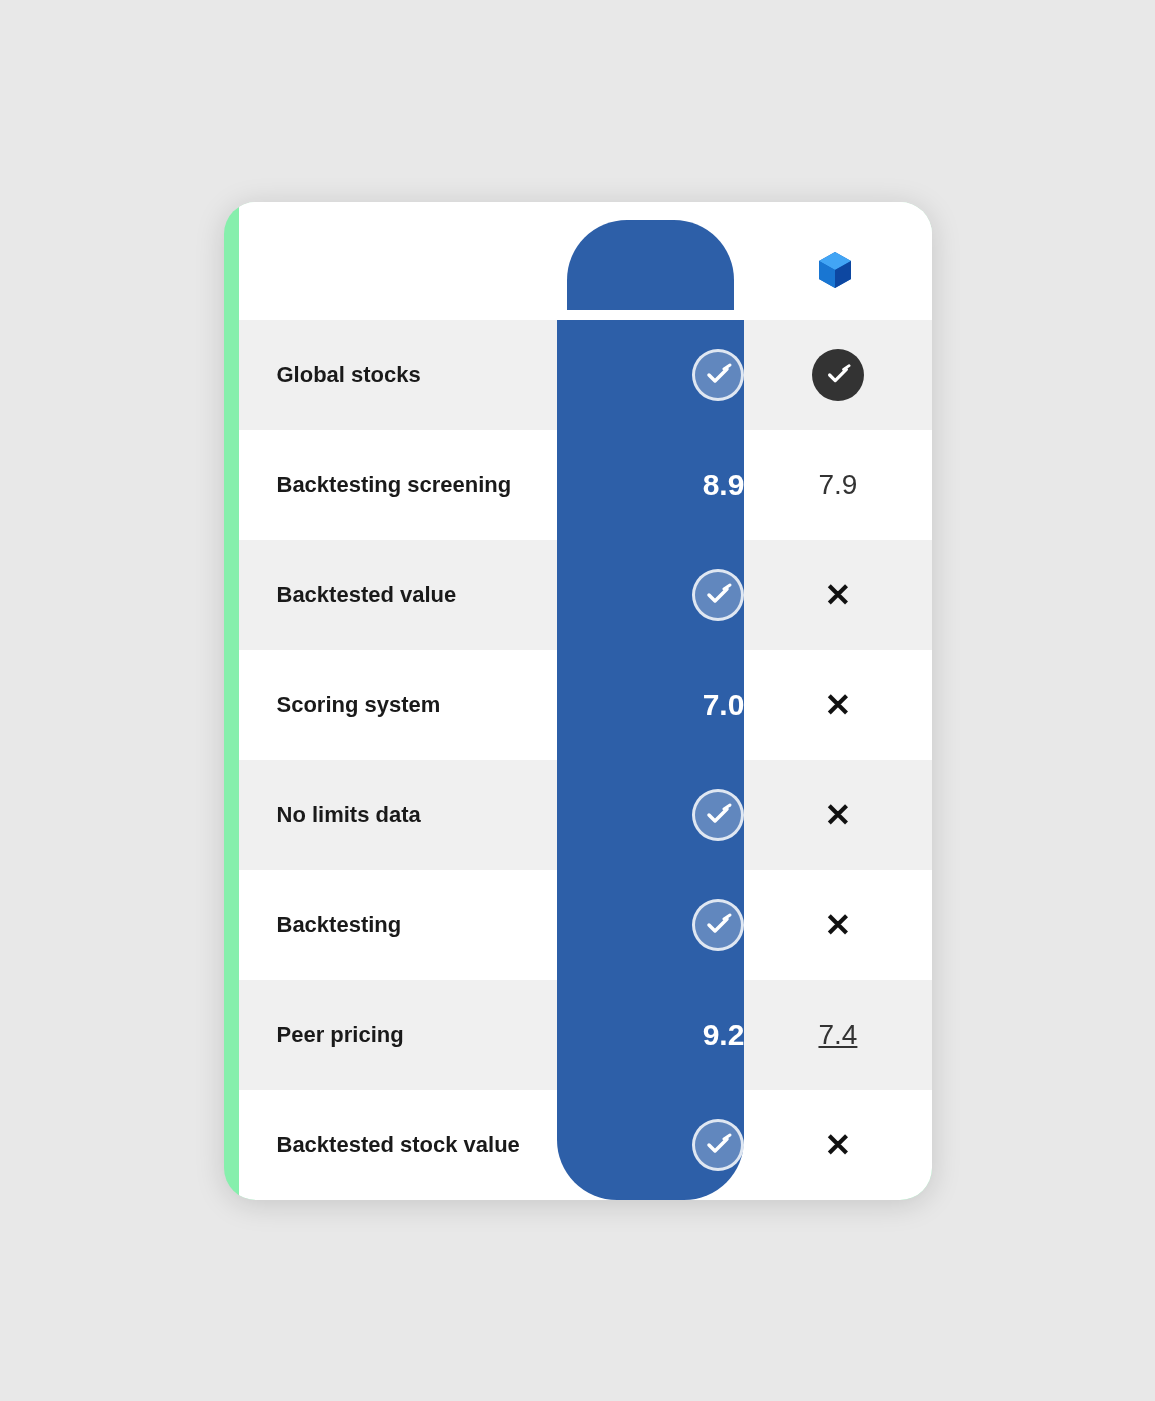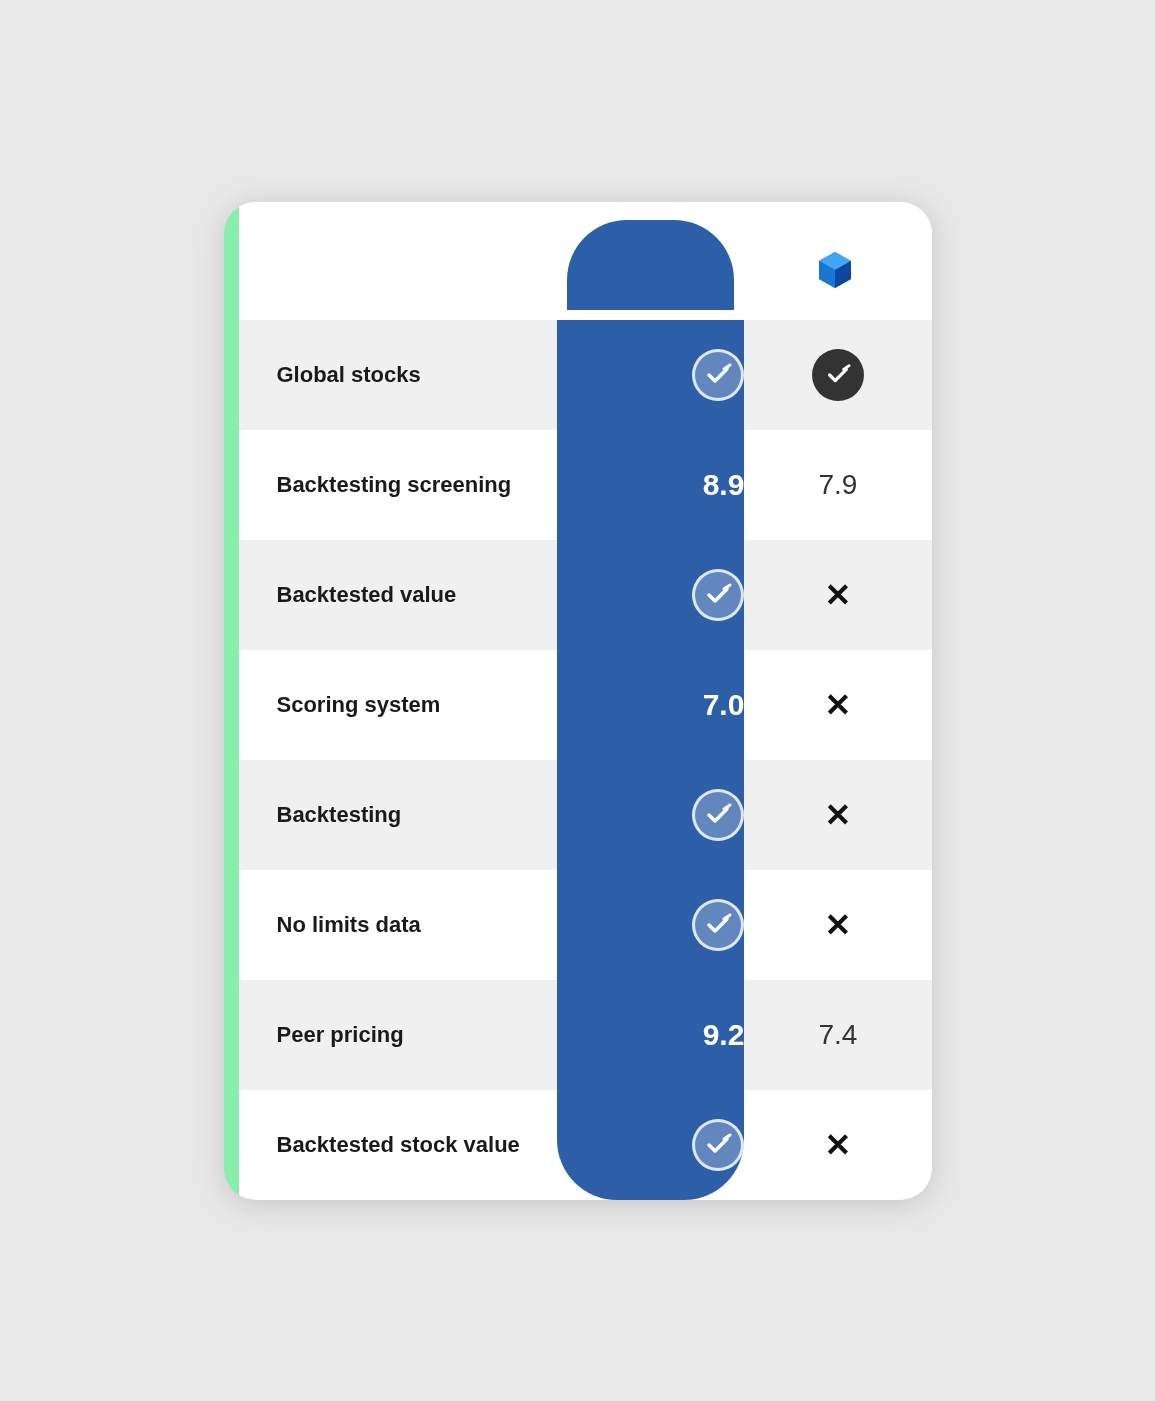--- a/index.html
+++ b/index.html
@@ -268,55 +268,55 @@
           <tr>
             <td class="feature-cell">Scoring system</td>
             <td class="vs-cell">
               <div class="vs-cell-inner">
                 <span class="score-vs">7.0</span>
               </div>
             </td>
             <td class="tykr-cell"><span class="cross">✕</span></td>
           </tr>
           <tr>
+            <td class="feature-cell">No limits data</td>
+            <td class="vs-cell">
+              <div class="vs-cell-inner">
+                <div class="check-circle">
+                  <svg width="28" height="28" viewBox="0 0 28 28" fill="none" xmlns="http://www.w3.org/2000/svg">
+      <polyline points="5,14 11,20 23,8" stroke="white" stroke-width="3.5" stroke-linecap="round" stroke-linejoin="round" fill="none"></polyline>
+      <line x1="20" y1="8" x2="26" y2="4" stroke="white" stroke-width="3" stroke-linecap="round"></line>
+    </svg>
+                </div>
+              </div>
+            </td>
+            <td class="tykr-cell"><span class="cross">✕</span></td>
+          </tr>
+          <tr>
             <td class="feature-cell">Backtesting</td>
             <td class="vs-cell">
               <div class="vs-cell-inner">
                 <div class="check-circle">
                   <svg width="28" height="28" viewBox="0 0 28 28" fill="none" xmlns="http://www.w3.org/2000/svg">
       <polyline points="5,14 11,20 23,8" stroke="white" stroke-width="3.5" stroke-linecap="round" stroke-linejoin="round" fill="none"></polyline>
       <line x1="20" y1="8" x2="26" y2="4" stroke="white" stroke-width="3" stroke-linecap="round"></line>
     </svg>
                 </div>
               </div>
             </td>
             <td class="tykr-cell"><span class="cross">✕</span></td>
           </tr>
           <tr>
-            <td class="feature-cell">No limits data</td>
-            <td class="vs-cell">
-              <div class="vs-cell-inner">
-                <div class="check-circle">
-                  <svg width="28" height="28" viewBox="0 0 28 28" fill="none" xmlns="http://www.w3.org/2000/svg">
-      <polyline points="5,14 11,20 23,8" stroke="white" stroke-width="3.5" stroke-linecap="round" stroke-linejoin="round" fill="none"></polyline>
-      <line x1="20" y1="8" x2="26" y2="4" stroke="white" stroke-width="3" stroke-linecap="round"></line>
-    </svg>
-                </div>
-              </div>
-            </td>
-            <td class="tykr-cell"><span class="cross">✕</span></td>
-          </tr>
-          <tr>
             <td class="feature-cell">Peer pricing</td>
             <td class="vs-cell">
               <div class="vs-cell-inner">
                 <span class="score-vs">9.2</span>
               </div>
             </td>
-            <td class="tykr-cell"><span style="font-size: 28px; font-weight: 400;">7.4</span></td>
+            <td class="tykr-cell"><span style="font-size: 28px; font-weight: 400; text-decoration: underline;">7.4</span></td>
           </tr>
           <tr>
             <td class="feature-cell">Backtested stock value</td>
             <td class="vs-cell">
               <div class="vs-cell-inner">
                 <div class="check-circle">
                   <svg width="28" height="28" viewBox="0 0 28 28" fill="none" xmlns="http://www.w3.org/2000/svg">
       <polyline points="5,14 11,20 23,8" stroke="white" stroke-width="3.5" stroke-linecap="round" stroke-linejoin="round" fill="none"></polyline>
       <line x1="20" y1="8" x2="26" y2="4" stroke="white" stroke-width="3" stroke-linecap="round"></line>
     </svg>

